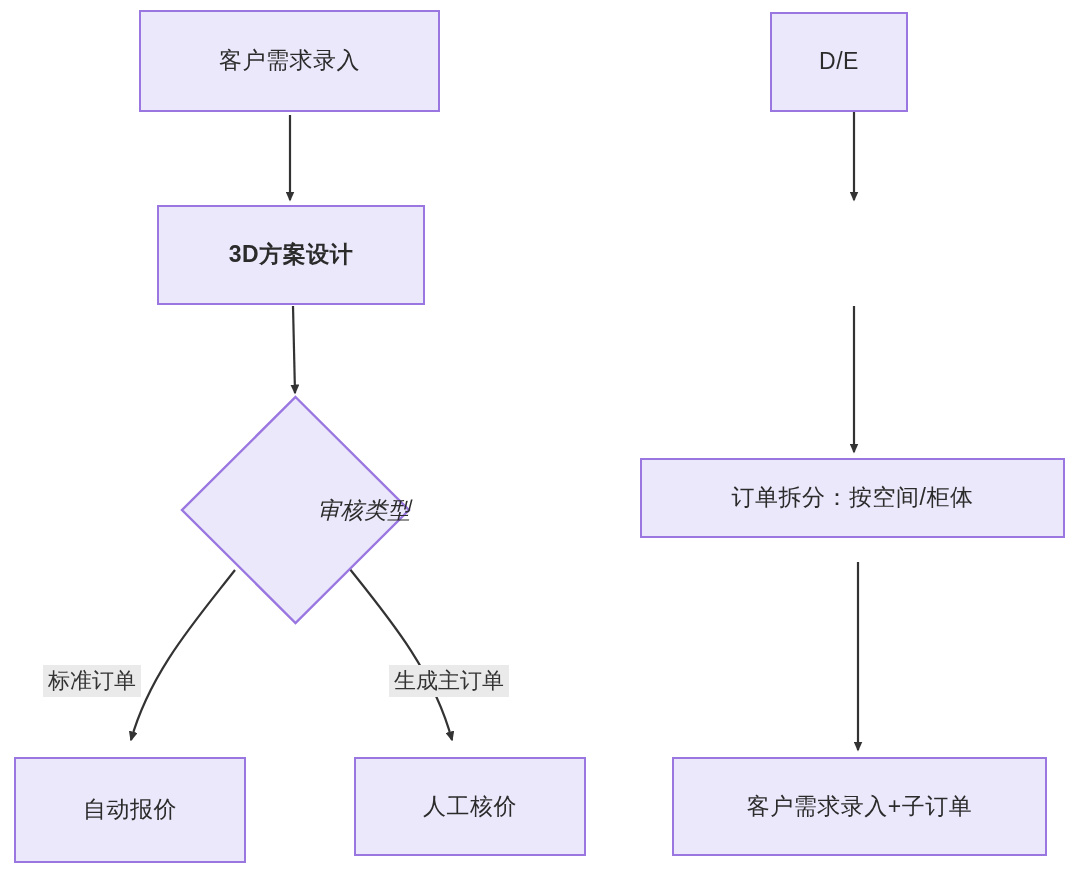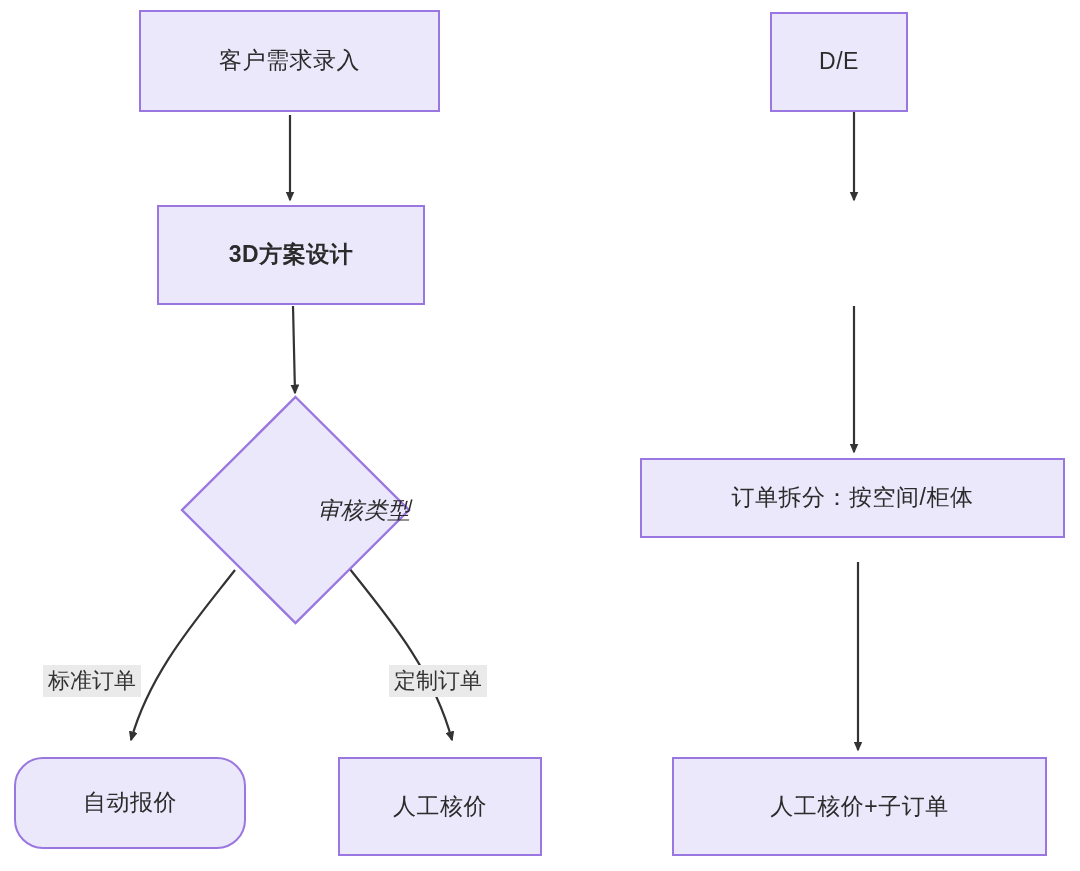--- a/index.html
+++ b/index.html
@@ -114,38 +114,38 @@
     <span class="node-label">3D方案设计</span>
   </div>
 
   <div class="diamond-wrap" style="left:180px; top:395px; width:231px; height:230px;">
     <svg class="diamond-shape" viewBox="0 0 231 230" preserveAspectRatio="none">
       <polygon points="115.5,2 229,115 115.5,228 2,115" fill="#ebe8fb" stroke="#9a77e0" stroke-width="2.4"></polygon>
     </svg>
     <span class="diamond-text">审核类型</span>
   </div>
 
-  <div class="node" style="left:14px; top:757px; width:232px; height:92px;border-radius:29px;">
+  <div class="node" style="left:14px; top:757px; width:232px; height:106px;">
     <span class="node-label">自动报价</span>
   </div>
 
-  <div class="node" style="left:338px; top:757px; width:204px; height:99px;">
+  <div class="node" style="left:354px; top:757px; width:232px; height:99px;">
     <span class="node-label">人工核价</span>
   </div>
 
   <div class="edge-label" style="left:43px; top:665px;">标准订单</div>
 
-  <div class="edge-label" style="left:389px; top:665px;">定制订单</div>
+  <div class="edge-label" style="left:389px; top:665px;">生成主订单</div>
 
   <div class="node" style="left:770px; top:12px; width:138px; height:100px;">
     <span class="node-label">D/E</span>
   </div>
 
 
   <div class="node" style="left:640px; top:458px; width:425px; height:80px;">
     <span class="node-label">订单拆分：按空间/柜体</span>
   </div>
 
   <div class="node" style="left:672px; top:757px; width:375px; height:99px;">
-    <span class="node-label">人工核价+子订单</span>
+    <span class="node-label">客户需求录入+子订单</span>
   </div>
 
 </div>
 
 </body></html>

